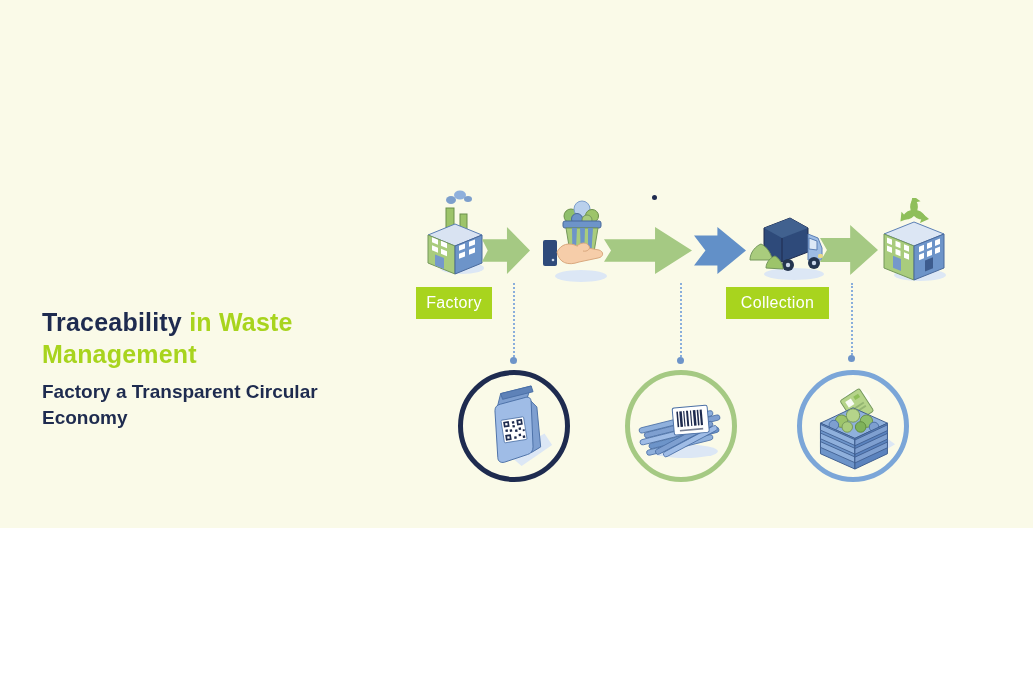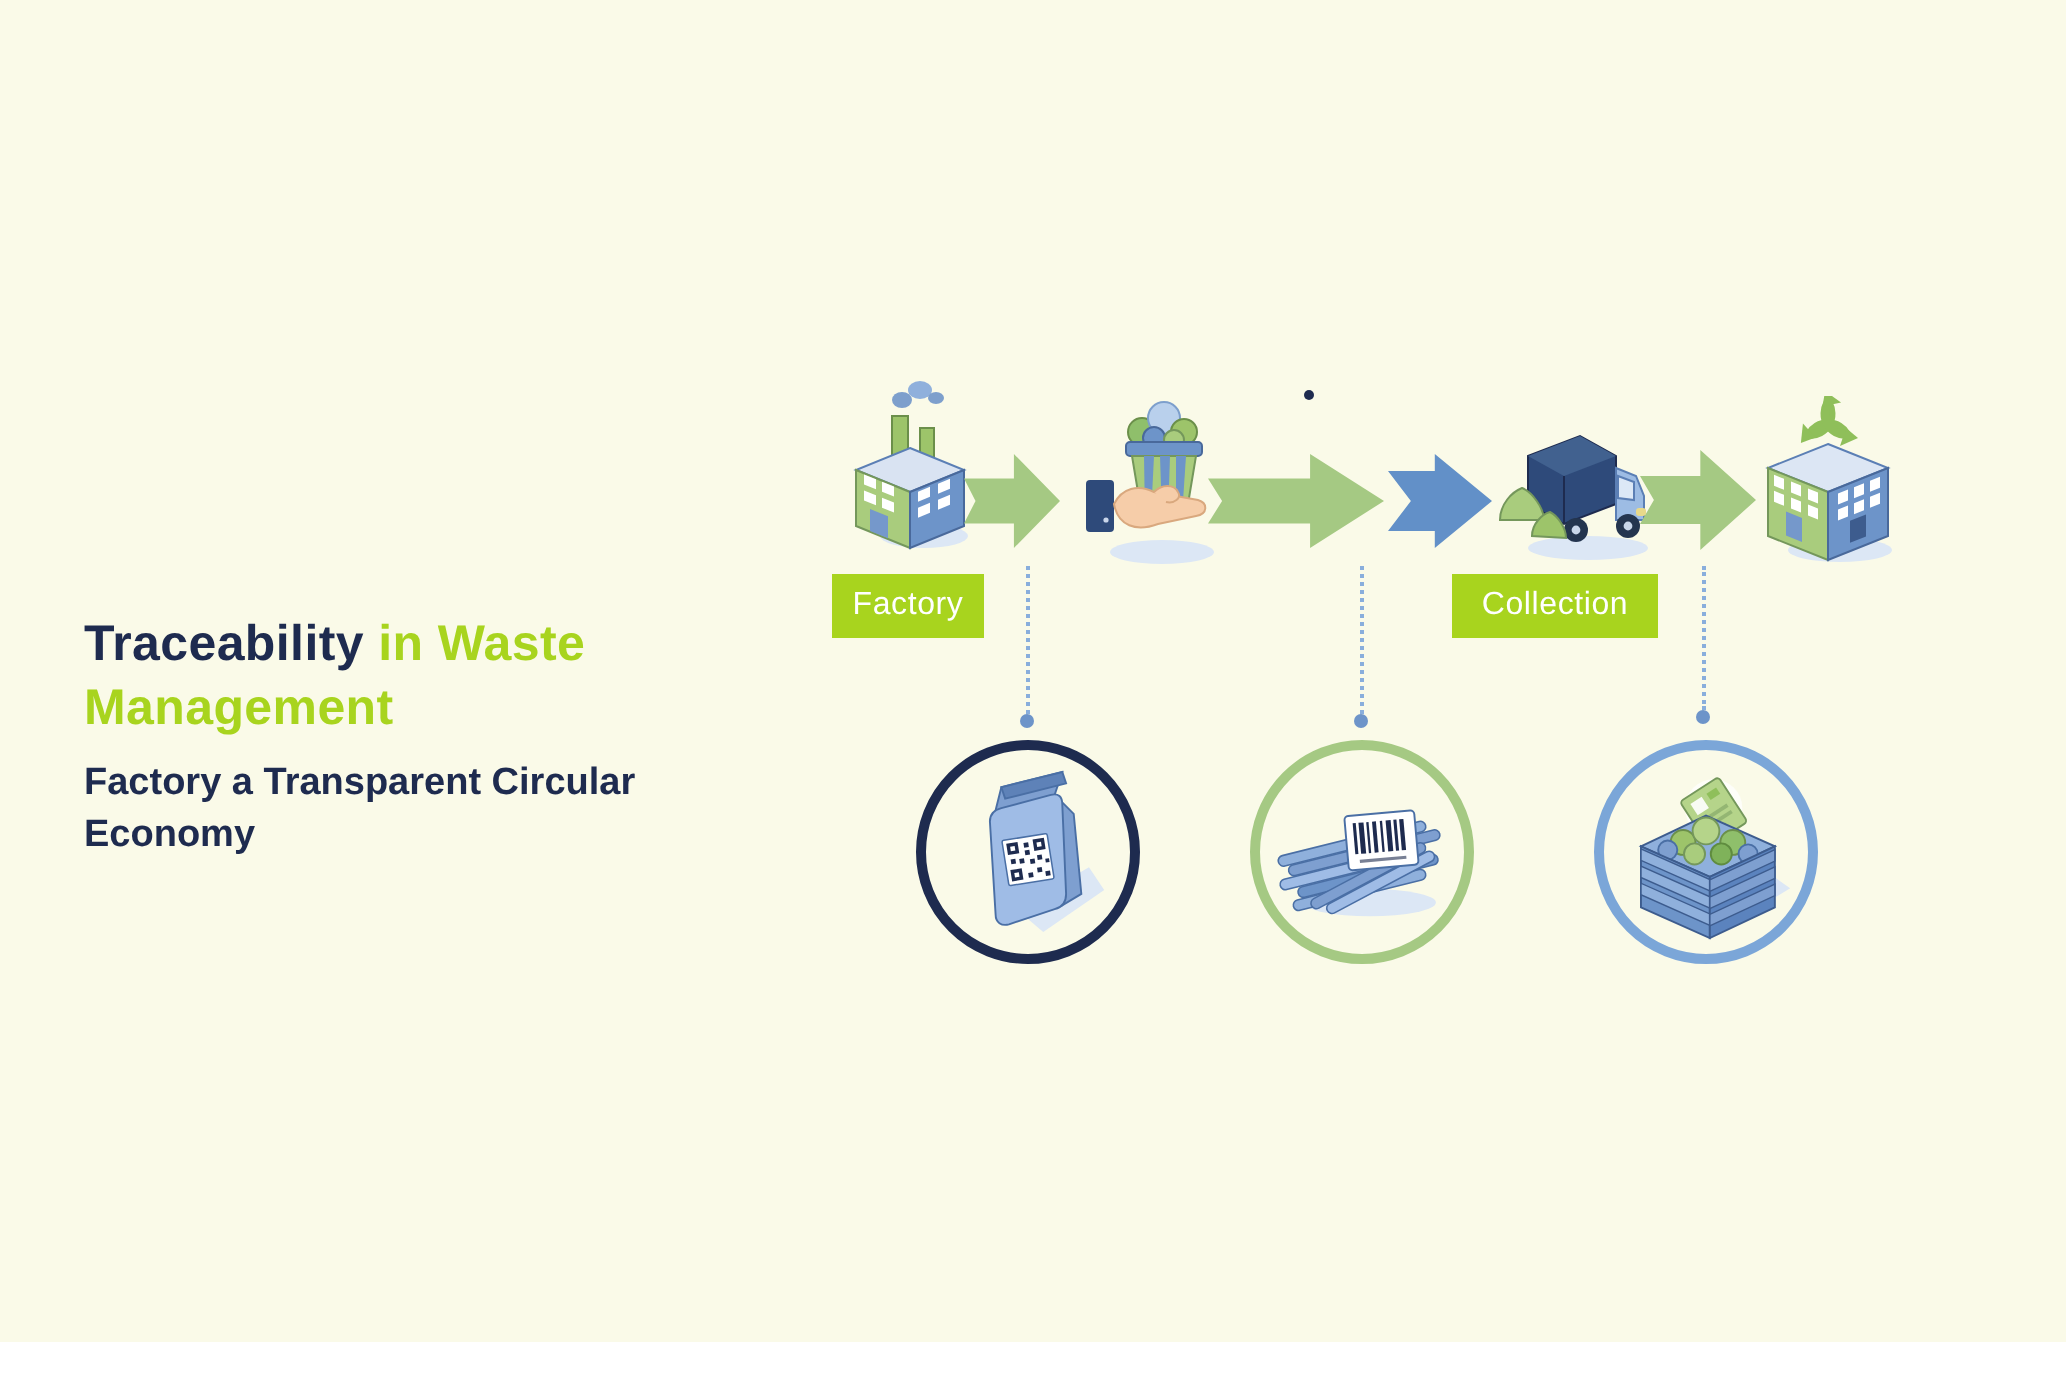--- a/index.html
+++ b/index.html
@@ -1,18 +1,18 @@
 <!DOCTYPE html>
 <html style="--background: #FAFAE8; --navy: #1E2B4F; --lime: #A8D41E; --label-text: #FFFFFF; --arrow-green: #A5C983; --arrow-blue: #6290C8; --connector: #89AEDC; --connector-dot: #6D94C9; --circle1-border: #1E2B4F; --circle2-border: #A5C983; --circle3-border: #7BA6D8;"><head>
 <meta charset="utf-8">
 <style>
   html,body{margin:0;padding:0;}
   body{font-family:"Liberation Sans",sans-serif;}
   #canvas{
-    position:relative;width:1033px;height:671px;overflow:hidden;
+    position:relative;width:1033px;height:528px;overflow:hidden;
     background:var(--background,#FAFAE8);
   }
   
   .title-block{position:absolute;left:42px;top:306px;width:340px;}
   .title{font-size:25px;line-height:32px;font-weight:bold;margin:0;letter-spacing:.2px;}
   .title .navy{color:var(--navy,#1E2B4F);}
   .title .lime{color:var(--lime,#A8D41E);}
   .subtitle{font-size:19px;line-height:26px;font-weight:bold;color:var(--navy,#1E2B4F);margin:9px 0 0 0;width:335px;}
   
   .icon-box{position:absolute;}

